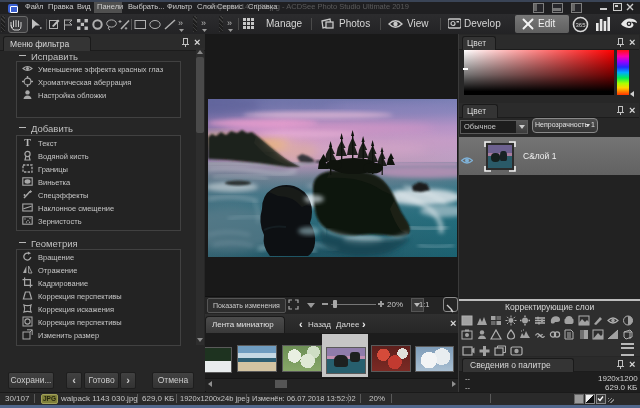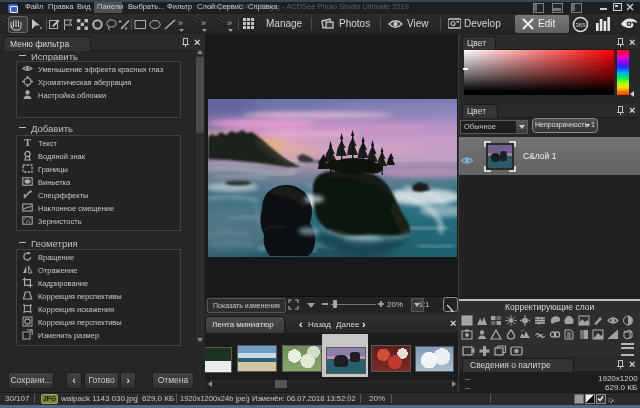--- a/index.html
+++ b/index.html
@@ -237,21 +237,21 @@
 <div class="lbox" style="top:135px;height:94px;">
  <div class="litem">
         <span class="lico" style="font-size:10px;color:#b8b8b8;font-family:'Liberation Serif',serif;font-weight:bold;">T</span>
         <span class="ltx">Текст</span>
       </div>
  <div class="litem">
         <svg class="lsv" width="11" height="11" viewBox="0 0 11 11">
           <circle cx="5.5" cy="4" r="2.6" fill="none" stroke="#a8a8a8" stroke-width="1.2"></circle>
           <path d="M4 6 L3 10 L8 10 L7 6" fill="none" stroke="#a8a8a8" stroke-width="1.2"></path>
         </svg>
-        <span class="ltx">Водяной знак</span>
+        <span class="ltx">Водяной кисть</span>
       </div>
  <div class="litem">
         <svg class="lsv" width="11" height="11" viewBox="0 0 11 11">
           <rect x="1" y="2" width="9" height="7" fill="none" stroke="#a8a8a8" stroke-width="1.3" stroke-dasharray="2.4 1.2"></rect>
         </svg>
         <span class="ltx">Границы</span>
       </div>
  <div class="litem">
         <svg class="lsv" width="11" height="11" viewBox="0 0 11 11">
           <rect x="0.8" y="1.8" width="9.4" height="7.4" fill="none" stroke="#a8a8a8" stroke-width="1.1"></rect>

